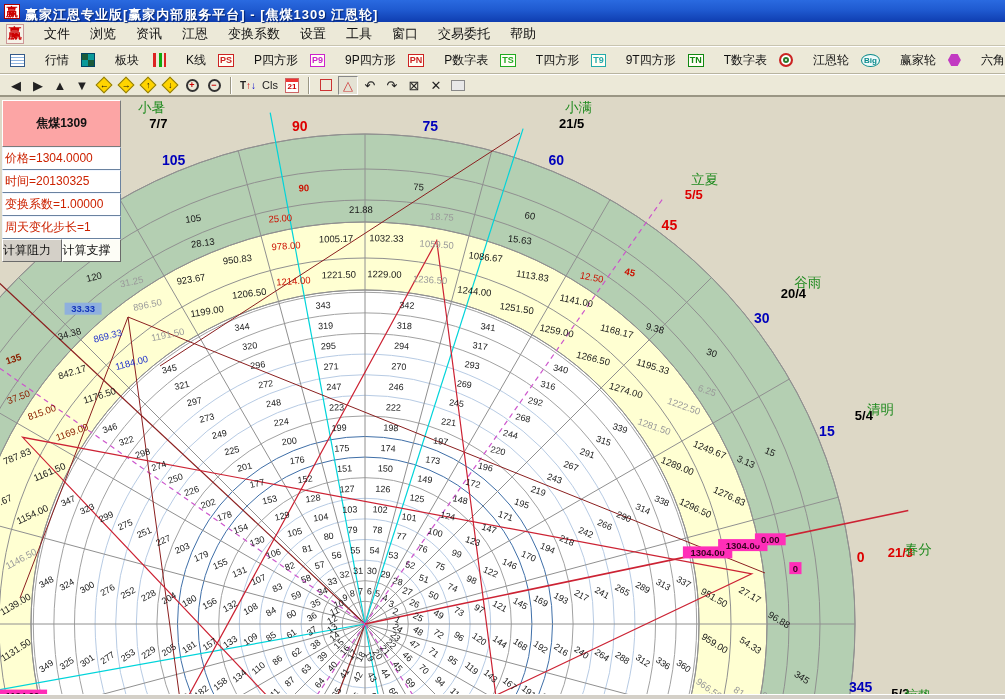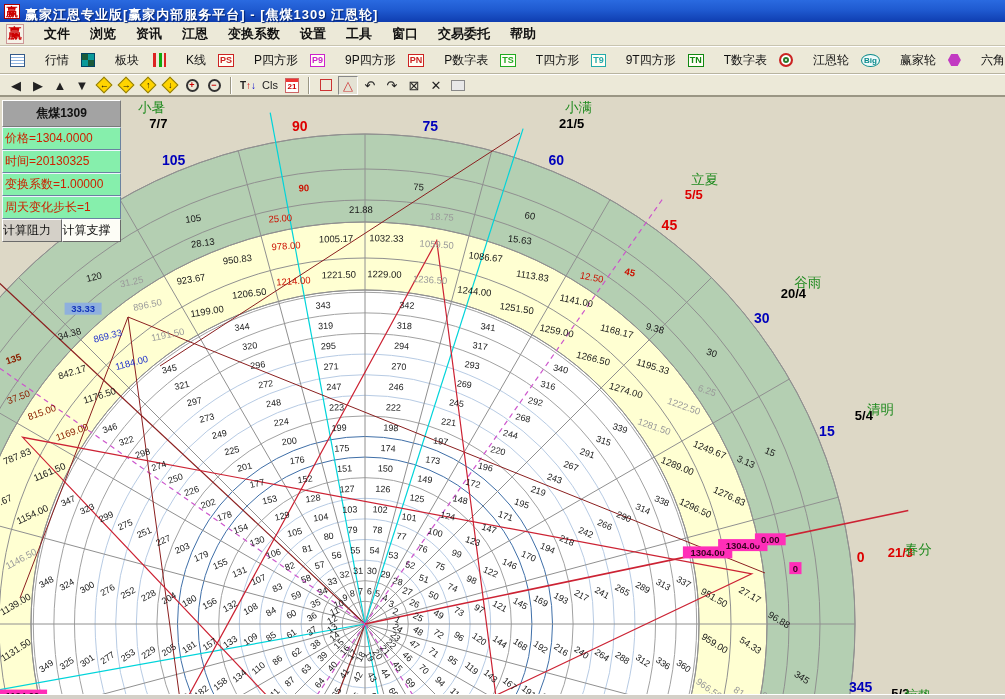--- a/index.html
+++ b/index.html
@@ -7,21 +7,21 @@
     font-family:"Liberation Sans", sans-serif; background:#d4d0c8; }
   #titlebar { height:22px; background:linear-gradient(180deg,#2a6ae0 0%,#1f5ad0 45%,#0f3db0 100%);
     display:flex; align-items:center; padding:0 4px; color:#fff; }
   #titlebar .app-ico { width:16px; height:15px; background:#fff; color:#c00;
     font-weight:bold; font-size:12px; line-height:15px; text-align:center; margin-right:5px; border:1px solid #a00;}
   #titlebar .ttl { font-size:13px; font-weight:bold; letter-spacing:1px;
     text-shadow:1px 1px 1px #00226a; white-space:nowrap;margin-top:8px; }
   #menubar { height:24px; background:#ece9d8; border-bottom:1px solid #c8c4b0;
     display:flex; align-items:center; padding:0 6px; gap:2px; }
   #menubar .logo { color:#c00; font-weight:bold; font-size:14px; margin-right:8px; border:1px solid #c99; padding:0 1px; background:#f6f2e8;}
-  .menu-item { font-size:13px; color:#111; padding:2px 10px; cursor:default;font-weight:bold; }
+  .menu-item { font-size:13px; color:#111; padding:2px 10px; cursor:default; }
   #toolbar-main { height:28px; background:#ece9d8; border-top:1px solid #fff; border-bottom:1px solid #b8b4a0;
     display:flex; align-items:center; padding:0 4px; }
   .tb-btn { display:flex; align-items:center; gap:20px; padding:2px 5px; font-size:12px; color:#111;
     border:1px solid transparent; cursor:default; white-space:nowrap; }
   .badge { font-weight:bold; font-size:9px; border:1px solid; padding:0 1px; background:#fffef4; line-height:11px;}
   .icon-grid { width:15px; height:13px; border:1px solid #345a8a;
     background:repeating-linear-gradient(0deg,#fff 0 2px,#8fb4e0 2px 3px); }
   .icon-blocks { width:14px; height:14px;
     background:conic-gradient(#0a9a9a 0 25%, #1a5a3a 25% 50%, #0a9a9a 50% 75%, #1a5a3a 75%); border:1px solid #046;}
   .icon-candles { width:15px; height:14px;
@@ -46,23 +46,23 @@
   .cal { width:14px; height:15px; border:1px solid #c66; background:#fff; color:#c00; font-size:8px;
     font-weight:bold; text-align:center; line-height:15px; box-shadow:inset 0 3px 0 #e33; }
   .sqico { width:12px; height:12px; border:1px solid #c33; }
   .scr { width:14px; height:11px; border:1px solid #888; background:#e8e8e8; }
   .tud { font-size:10px; font-weight:bold; }
   .tud .up { color:#c00; } .tud .dn { color:#00c; }
   #chart-canvas { position:relative; width:1005px; height:597px; background:#ddd8c6;
     border-top:1px solid #9a9684; }
   #wheel-svg { position:absolute; left:0; top:0; }
   #side-panel { position:absolute; left:2px; top:3px; width:119px; font-size:12px; }
-  .sp-sym { background:#a3a3a3; border:1px solid; border-color:#fff #7a7a7a #7a7a7a #fff;
-    text-align:center; font-weight:bold; color:#111; padding:4px 0; }
-  .sp-field { background:#86efac; border:1px solid; border-color:#f0f6ff #6a82a0 #6a82a0 #f0f6ff;
+  .sp-sym { background:#fca5a5; border:1px solid; border-color:#fff #7a7a7a #7a7a7a #fff;
+    text-align:center; font-weight:bold; color:#111; padding:14px 0; }
+  .sp-field { background:#ffffff; border:1px solid; border-color:#f0f6ff #6a82a0 #6a82a0 #f0f6ff;
     color:#cc2200; padding:2px 2px; white-space:nowrap; overflow:hidden; }
   .sp-btnrow { display:flex; }
   .sp-btn { flex:1; text-align:left; padding:2px 0; font-size:12px; color:#111; cursor:default;
     border:1px solid; border-color:#fff #6a6a6a #6a6a6a #fff; background:#d4d0c8; }
   .sp-btn.alt { background:#fdfdf6; }
   #bottom-strip { height:6px; background:#d4d0c8; border-top:1px solid #9a9684; box-shadow:inset 0 1px 0 #fff; }
   text { font-family:"Liberation Sans", sans-serif; }
 </style>
 </head>
 <body>

